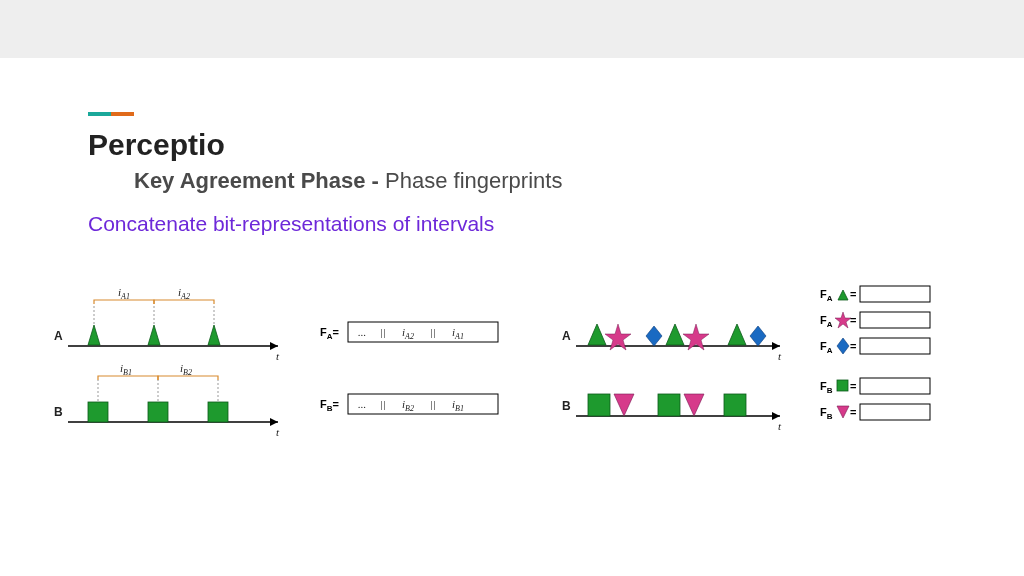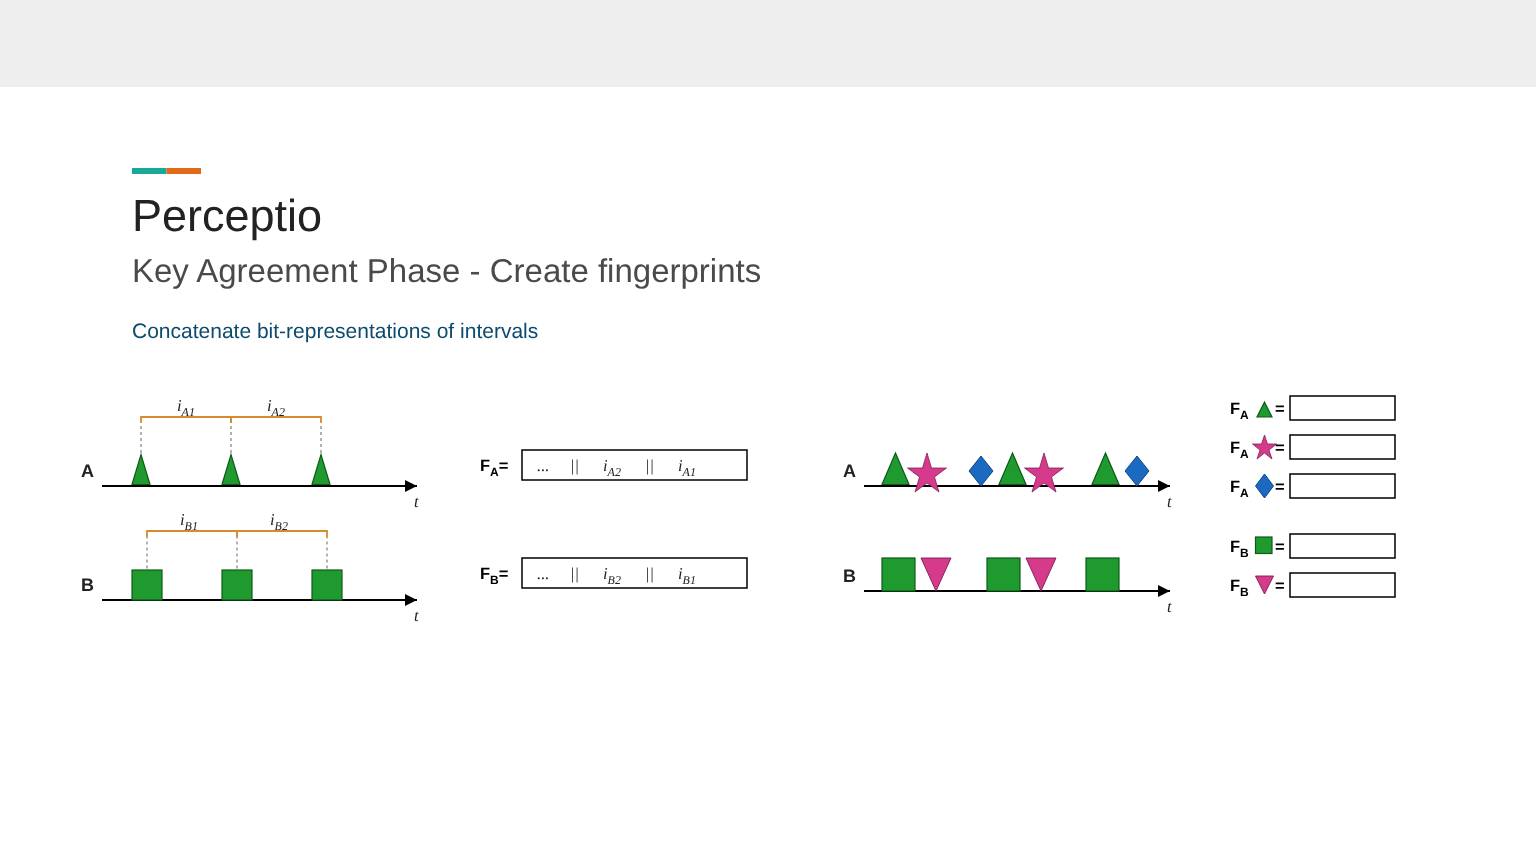--- a/index.html
+++ b/index.html
@@ -2,24 +2,24 @@
 <html><head>
 <meta charset="utf-8">
 <style>
   * { box-sizing: border-box; margin: 0; padding: 0; }
   html, body { width: 1024px; height: 576px; font-family: "Segoe UI", "Helvetica Neue", Arial, sans-serif; background: #fff; }
   .topband { width: 100%; height: 58px; background: #eeeeee; }
   .content { padding: 54px 80px 0 88px; position: relative; }
   .accentbar { width: 46px; height: 4px; display: flex; margin-bottom: 12px; }
   .accentbar .seg1 { background: #1aa89a; flex: 1; }
   .accentbar .seg2 { background: #e06a1a; flex: 1; }
-  .title { font-size: 30px; font-weight: 400; color: #222; margin-bottom: 6px; }
+  .title { font-size: 30px; font-weight: 700; color: #222; margin-bottom: 6px; }
   .subtitle { font-size: 22px; color: #4a4a4a; margin-bottom: 18px; }
-  .subtitle .strong { font-weight: 400; }
-  .body { font-size: 14px; color: #0c4a6e; margin-bottom: 30px; }
+  .subtitle .strong { font-weight: 700; margin-left: 46px; }
+  .body { font-size: 21px; color: #6d28d9; margin-bottom: 44px; }
   .diagrams { position: relative; width: 860px; height: 200px; }
   .svgwrap { position: absolute; }
   .lbl { font-family: Georgia, "Times New Roman", serif; font-style: italic; font-size: 11px; fill: #222; }
   .lblA { font-family: Arial, sans-serif; font-weight: 700; font-size: 12px; fill: #222; }
   .sub { font-size: 8px; }
   .fbox { stroke: #000; stroke-width: 1; fill: #fff; }
   .axis { stroke: #000; stroke-width: 1.4; }
   .dash { stroke: #999; stroke-width: 1; stroke-dasharray: 2 2; }
   .ibrk { stroke: #d88a2e; stroke-width: 1.2; fill: none; }
   .tri  { fill: #1e9a2e; stroke: #0c5a1a; stroke-width: 0.8; }
@@ -35,21 +35,21 @@
 
 <div class="topband"></div>
 
 <div class="content">
   <div class="accentbar">
     <div class="seg1"></div>
     <div class="seg2"></div>
   </div>
   <h1 class="title">Perceptio</h1>
   <div class="subtitle">
-    <span class="strong">Key Agreement Phase - </span><span>Create fingerprints</span>
+    <span class="strong">Key Agreement Phase - </span><span>Phase fingerprints</span>
   </div>
   <div class="body">Concatenate bit-representations of intervals</div>
 
   <div class="diagrams">
 
     <div class="svgwrap" style="left:-40px; top:0;">
       <svg width="260" height="170" viewBox="0 0 260 170">
 
         <text x="6" y="60" class="lblA"><tspan>A</tspan></text>
 

